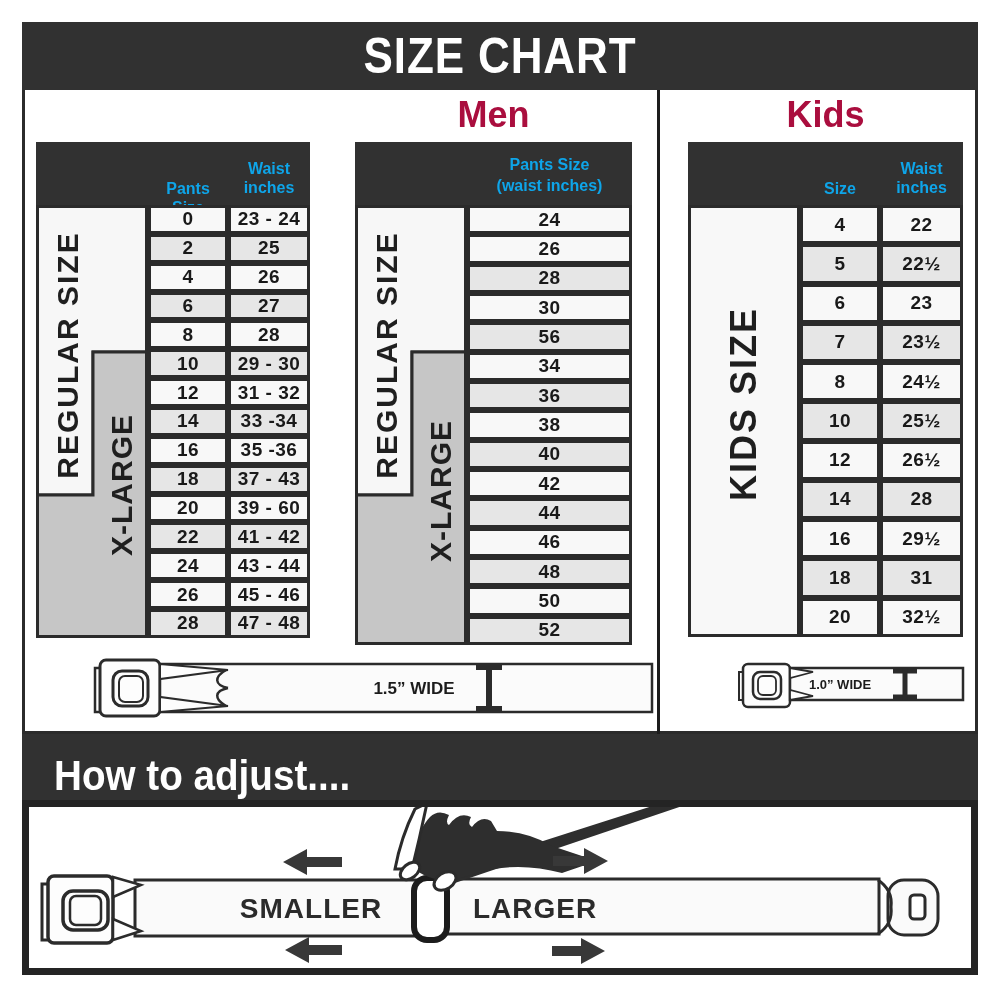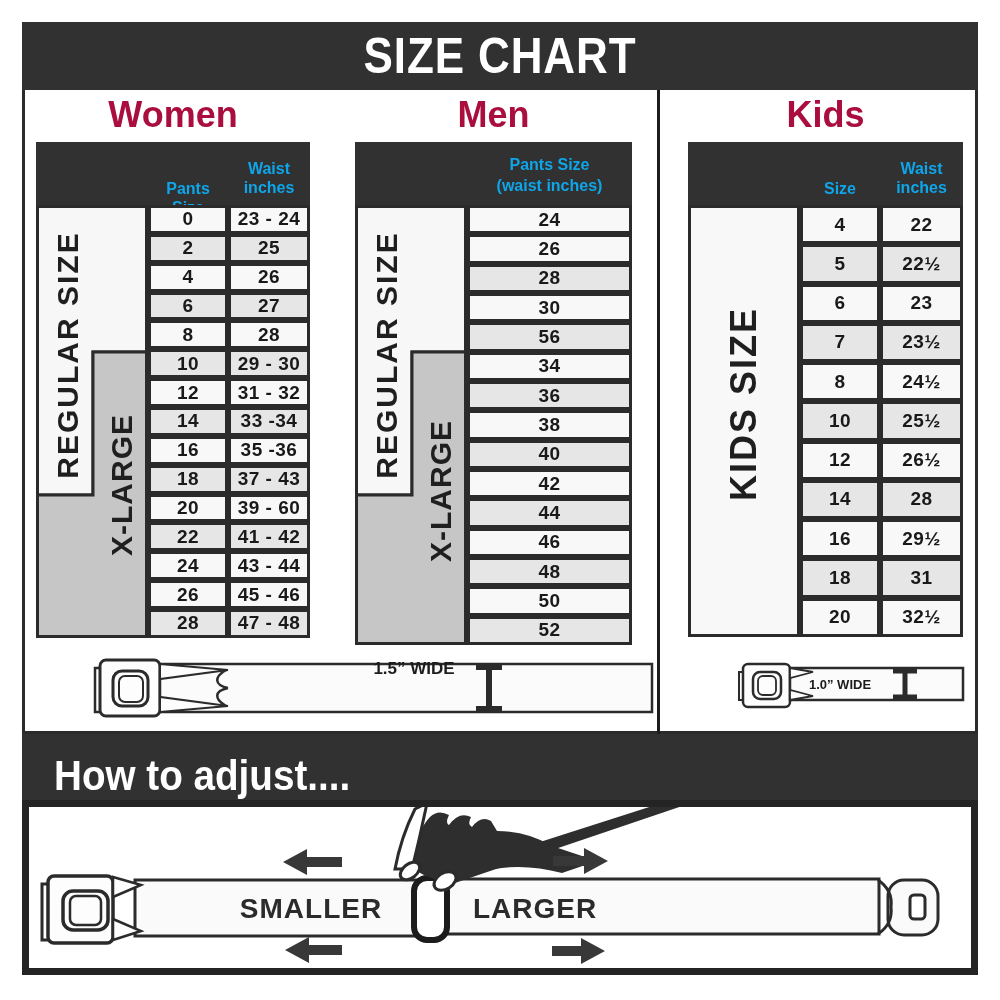--- a/index.html
+++ b/index.html
@@ -39,21 +39,20 @@
 
 <div class="page">
 
   <div class="abs band banner">
     <span>SIZE CHART</span>
   </div>
 
   <div class="abs mid"></div>
   <div class="abs divider"></div>
 
-  <div class="abs coltitle" style="left:36px;width:274px">Women</div>
   <div class="abs coltitle" style="left:355px;width:277px">Men</div>
   <div class="abs coltitle" style="left:688px;width:275px">Kids</div>
 
   <div class="abs thead" style="left:36px;width:274px">
     <div class="thlabel" style="left:112px;top:37px;width:80px">Pants Size</div>
     <div class="thlabel" style="left:192px;top:17px;width:82px">
       <div>Waist</div>
       <div>inches</div>
     </div>
   </div>
@@ -255,21 +254,21 @@
     <rect x="120" y="9" width="492" height="48" fill="#fbfbfb" stroke="#2b2b2b" stroke-width="2.5"></rect>
     <polygon points="120,9 188,15 120,24" fill="#fdfdfd" stroke="#2b2b2b" stroke-width="2"></polygon>
     <polygon points="120,57 188,51 120,42" fill="#fdfdfd" stroke="#2b2b2b" stroke-width="2"></polygon>
     <path d="M186,15 C174,22 174,30 188,33 M186,51 C174,44 174,36 188,33" fill="none" stroke="#2b2b2b" stroke-width="2.5"></path>
     <g fill="#2b2b2b">
       <rect x="436" y="9" width="26" height="6"></rect>
       <rect x="436" y="51" width="26" height="6"></rect>
       <rect x="446" y="9" width="6" height="48"></rect>
     </g>
   </svg>
-  <div class="abs beltlabel" style="left:334px;top:659px;width:160px;font-size:17px">1.5” WIDE</div>
+  <div class="abs beltlabel" style="left:334px;top:679px;width:160px;font-size:17px">1.5” WIDE</div>
 
   <svg class="abs" style="left:735px;top:658px" width="230" height="52" viewBox="0 0 230 52">
     <rect x="4" y="14" width="8" height="28" fill="#fff" stroke="#2b2b2b" stroke-width="2"></rect>
     <rect x="8" y="6" width="47" height="43" rx="5" fill="#fdfdfd" stroke="#2b2b2b" stroke-width="2.5"></rect>
     <rect x="18" y="14" width="28" height="27" rx="7" fill="none" stroke="#2b2b2b" stroke-width="2.5"></rect>
     <rect x="23" y="18" width="18" height="19" rx="5" fill="none" stroke="#2b2b2b" stroke-width="1.8"></rect>
     <rect x="55" y="10" width="173" height="32" fill="#fbfbfb" stroke="#2b2b2b" stroke-width="2.5"></rect>
     <polygon points="55,10 78,14 55,20" fill="#fdfdfd" stroke="#2b2b2b" stroke-width="1.8"></polygon>
     <polygon points="55,42 78,38 55,32" fill="#fdfdfd" stroke="#2b2b2b" stroke-width="1.8"></polygon>
     <g fill="#2b2b2b">

